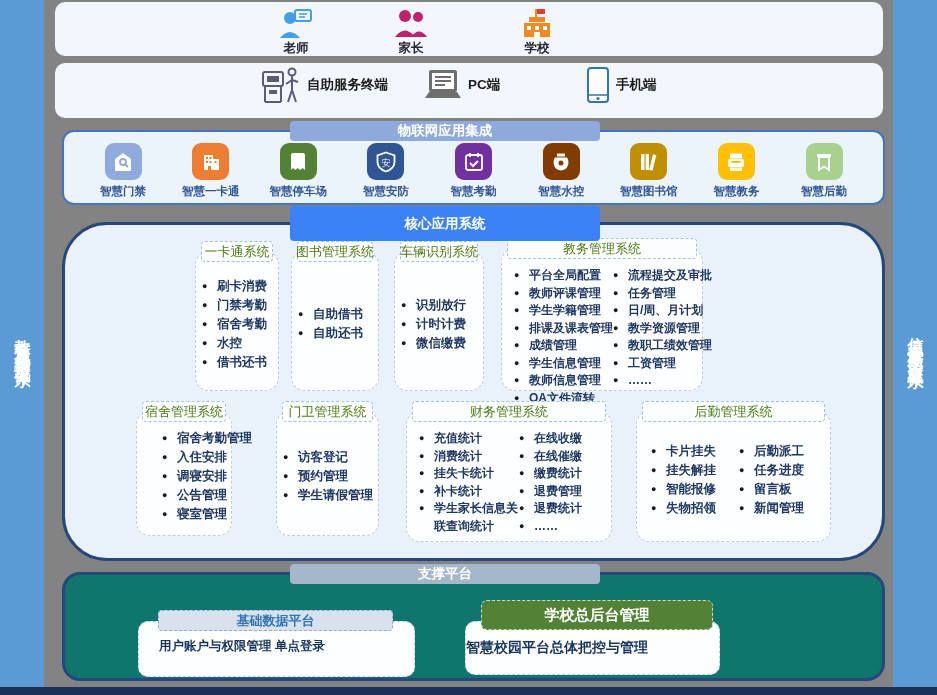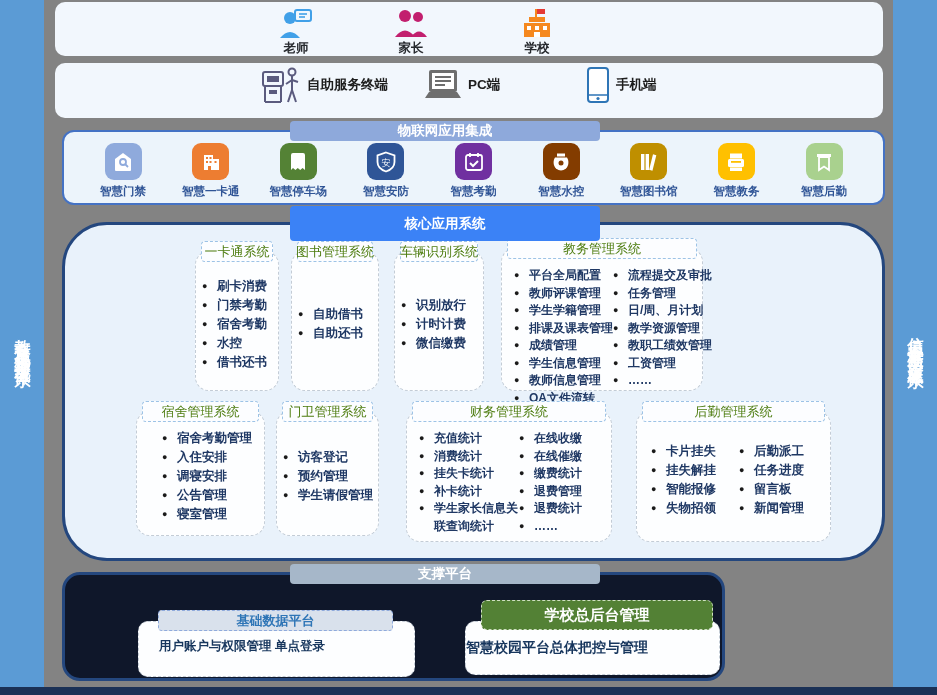--- a/index.html
+++ b/index.html
@@ -39,21 +39,21 @@
   .sys-tab { position:absolute; top:-11px; left:5px; right:5px; height:21px; background:#FCFDFF; border:1.6px dashed #9DC3E6; border-radius:4px; color:#4d7c0f; font-size:13px; font-weight:normal; display:flex; align-items:center; justify-content:center; white-space:nowrap; z-index:3; }
   .sys-box ul { list-style:none; }
   .sys-box li { position:relative; padding-left:15px; font-size:12.5px; line-height:19px; color:#1F3864; font-weight:600; white-space:nowrap; }
   .sys-box li::before { content:"●"; position:absolute; left:0; top:0; font-size:9px; color:#1a1a1a; }
   .two-col { flex-direction:row !important; justify-content:flex-start !important; align-items:flex-start; }
   .two-col ul { margin-top:4px; }
   .sys-box.dense li { font-size:12px; line-height:17.5px; }
   .sys-box .wrapcol li { white-space:normal; }
 
   
-  #support-box { left:62px; top:572px; width:663px; height:109px; border:3px solid #24477E; border-radius:18px; background:#0f172a; }
+  #support-box { left:62px; top:572px; width:823px; height:109px; border:3px solid #24477E; border-radius:18px; background:#0f766e; }
   .sup-tab-gray { position:absolute; left:93px; top:35px; width:235px; height:21px; background:#D9E1EC; border:1.4px dashed #8FAADC; border-radius:4px; color:#2E75B6; font-size:13px; font-weight:bold; display:flex; align-items:center; justify-content:center; z-index:3; }
   .sup-box-base { position:absolute; left:73px; top:46px; width:277px; height:56px; background:#FDFEFF; border:1.6px dashed #c3ccd6; border-radius:10px; padding:16px 0 0 20px; }
   .sup-box-base div { font-size:12.5px; font-weight:700; color:#17365D; line-height:17px; white-space:nowrap; }
   .sup-tab-green { position:absolute; left:416px; top:25px; width:232px; height:30px; border-radius:6px; color:#fff; font-size:15px; font-weight:bold; display:flex; align-items:center; justify-content:center; z-index:3; border:1.5px dashed #cfe0c2; }
   .sup-box-admin { position:absolute; left:400px; top:46px; width:255px; height:54px; background:#FDFEFF; border:1.6px dashed #c3ccd6; border-radius:10px; display:flex; align-items:center; }
   .sup-box-admin div { font-size:14px; font-weight:bold; color:#17365D; }
 </style>
 </head>
 <body>
 
@@ -281,21 +281,21 @@
           <li>流程提交及审批</li>
           <li>任务管理</li>
           <li>日/周、月计划</li>
           <li>教学资源管理</li>
           <li>教职工绩效管理</li>
           <li>工资管理</li>
           <li>……</li>
         </ul>
     </div>
 
-    <div class="sys-box" style="left:71px; top:186px; width:129px; height:125px;padding-left:25px;">
+    <div class="sys-box" style="left:71px; top:186px; width:96px; height:125px;padding-left:25px;">
       <div class="sys-tab">宿舍管理系统</div>
       <ul>
           <li>宿舍考勤管理</li>
           <li>入住安排</li>
           <li>调寝安排</li>
           <li>公告管理</li>
           <li>寝室管理</li>
         </ul>
     </div>
 

